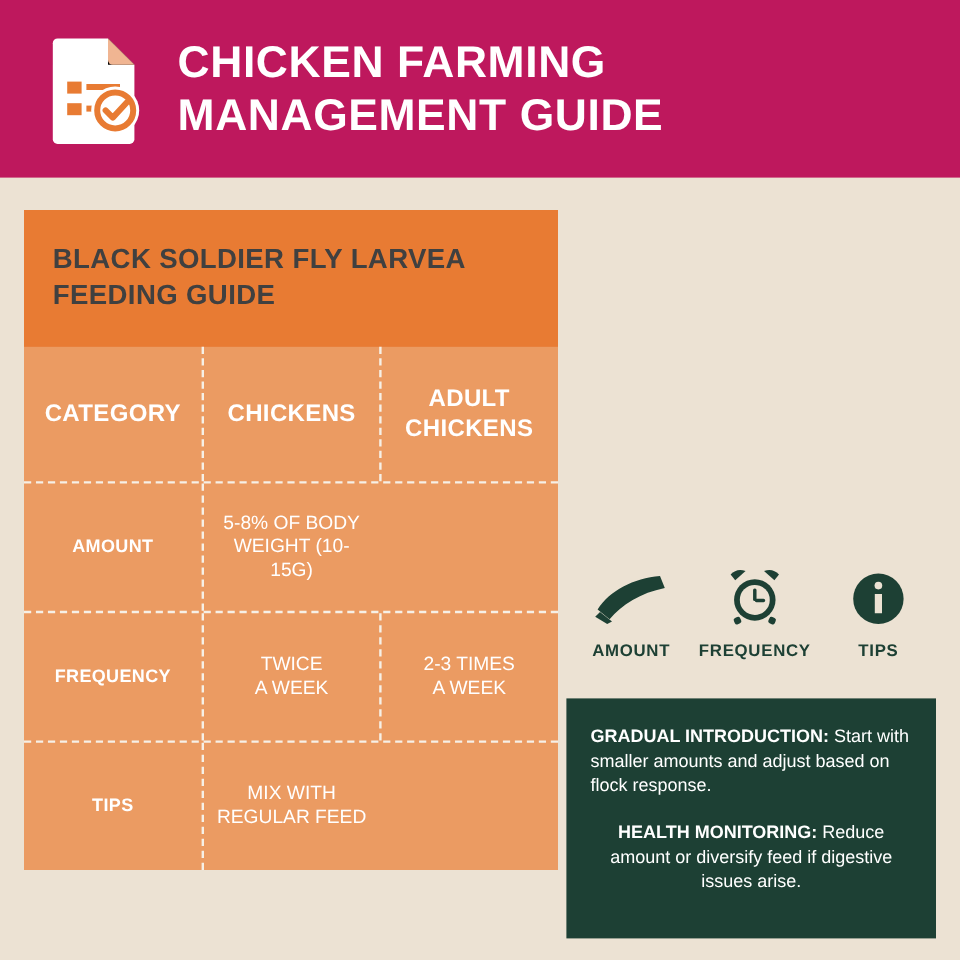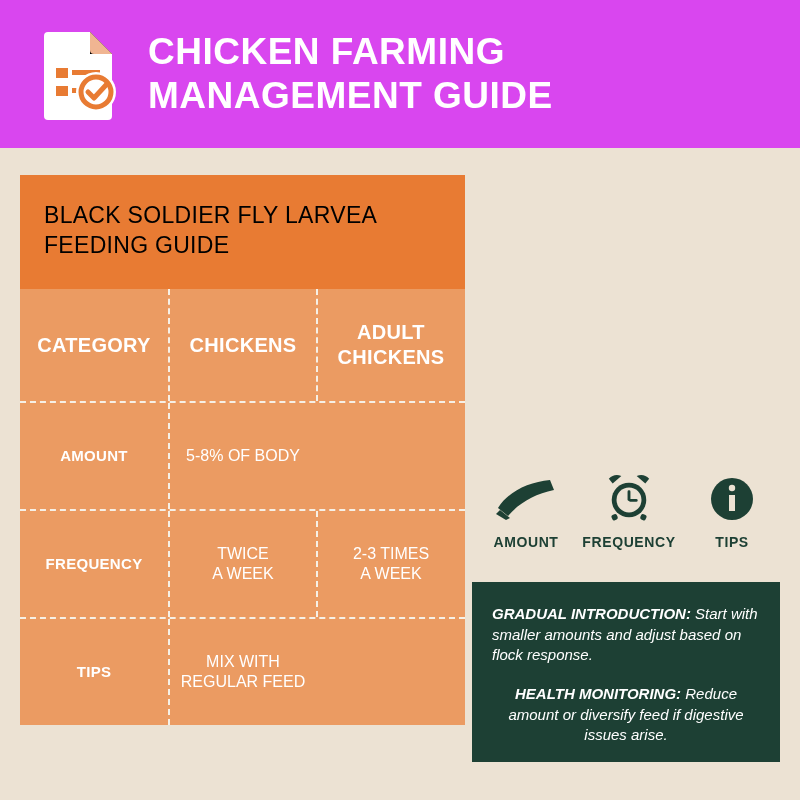--- a/index.html
+++ b/index.html
@@ -13,21 +13,21 @@
     position: relative;
     width: 800px; height: 800px;
     background: #ece2d3;
   }
 
   
   .header {
     position: absolute;
     left: 0; top: 0;
     width: 800px; height: 148px;
-    background: #d946ef;
+    background: #be185d;
     display: flex;
     align-items: center;
     padding-left: 40px;
   }
   .header-icon {
     width: 80px; height: 92px;
     flex: 0 0 auto;
     margin-right: 28px;
   }
   .header-title {
@@ -42,23 +42,23 @@
 
   
   .table-card {
     position: absolute;
     left: 20px; top: 175px;
     width: 445px;
     background: #eb9b62;
   }
   .table-title {
     background: #e87b33;
-    color: #000000;
+    color: #404040;
     font-size: 23px;
-    font-weight: normal;
+    font-weight: bold;
     line-height: 1.3;
     padding: 26px 24px 28px 24px;
     text-transform: uppercase;
     letter-spacing: 0.3px;
   }
   .table-title .line { display: block; }
 
   .trow {
     display: flex;
     align-items: stretch;
@@ -111,22 +111,21 @@
     text-transform: uppercase;
   }
 
   
   .notes {
     position: absolute;
     left: 472px; top: 582px;
     width: 308px;
     background: #1d4034;
     color: #ffffff;
-    padding: 22px 20px 16px 20px;
-    font-style: italic;
+    padding: 22px 20px 36px 20px;
   }
   .note { font-size: 15px; line-height: 1.38; }
   .note + .note { margin-top: 18px; text-align: center; }
   .note b { font-weight: bold; text-transform: uppercase; }
 </style>
 </head>
 <body>
 
 <div id="page">
 
@@ -173,20 +172,21 @@
           <span class="l">Chickens</span>
         </div>
       </div>
     </div>
 
     <div class="trow body-row">
       <div class="tcell c0">Amount</div>
       <div class="tcell c2">
         <div>
           <span class="l">5-8% of body</span>
+          <span class="l">weight (10-15g)</span>
         </div>
       </div>
     </div>
 
     <div class="trow body-row">
       <div class="tcell c0">Frequency</div>
       <div class="tcell c1">
         <div>
           <span class="l">Twice</span>
           <span class="l">a week</span>

